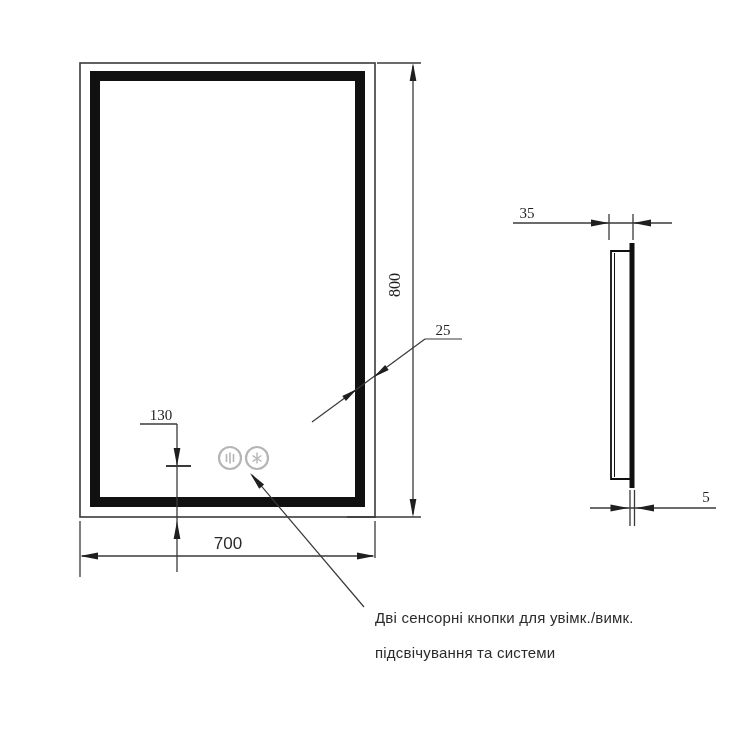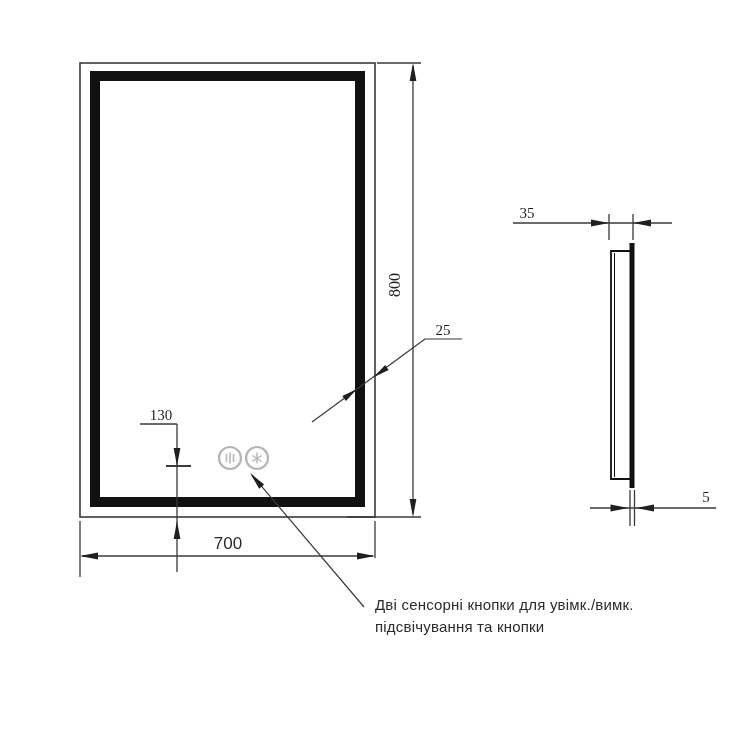--- a/index.html
+++ b/index.html
@@ -28,21 +28,21 @@
   }
   .annotation{
     position:absolute;
     left:375px;top:594px;
     width:270px;
     font-size:15px;
     line-height:22px;
     color:#2b2b2b;
     letter-spacing:0.2px;
   }
-  .annotation div{white-space:nowrap;}
+  .annotation div{white-space:nowrap;margin-top:13px;}
 </style>
 </head>
 <body>
 
 <div class="stage">
 
   <svg width="750" height="741" viewBox="0 0 750 741">
 
     <g>
 
@@ -128,16 +128,16 @@
     </g>
 
     <g>
       <path d="M252 475 L364 607" stroke="#3a3a3a" stroke-width="1.2" fill="none"></path>
       <polygon points="250,473 264.1,484.6 259.2,488.8" fill="#1f1f1f" stroke="none"></polygon>
     </g>
   </svg>
 
   <div class="annotation">
     <div>Дві сенсорні кнопки для увімк./вимк.</div>
-    <div>підсвічування та кнопки</div>
+    <div>підсвічування та системи</div>
   </div>
 
 </div>
 
 </body></html>

